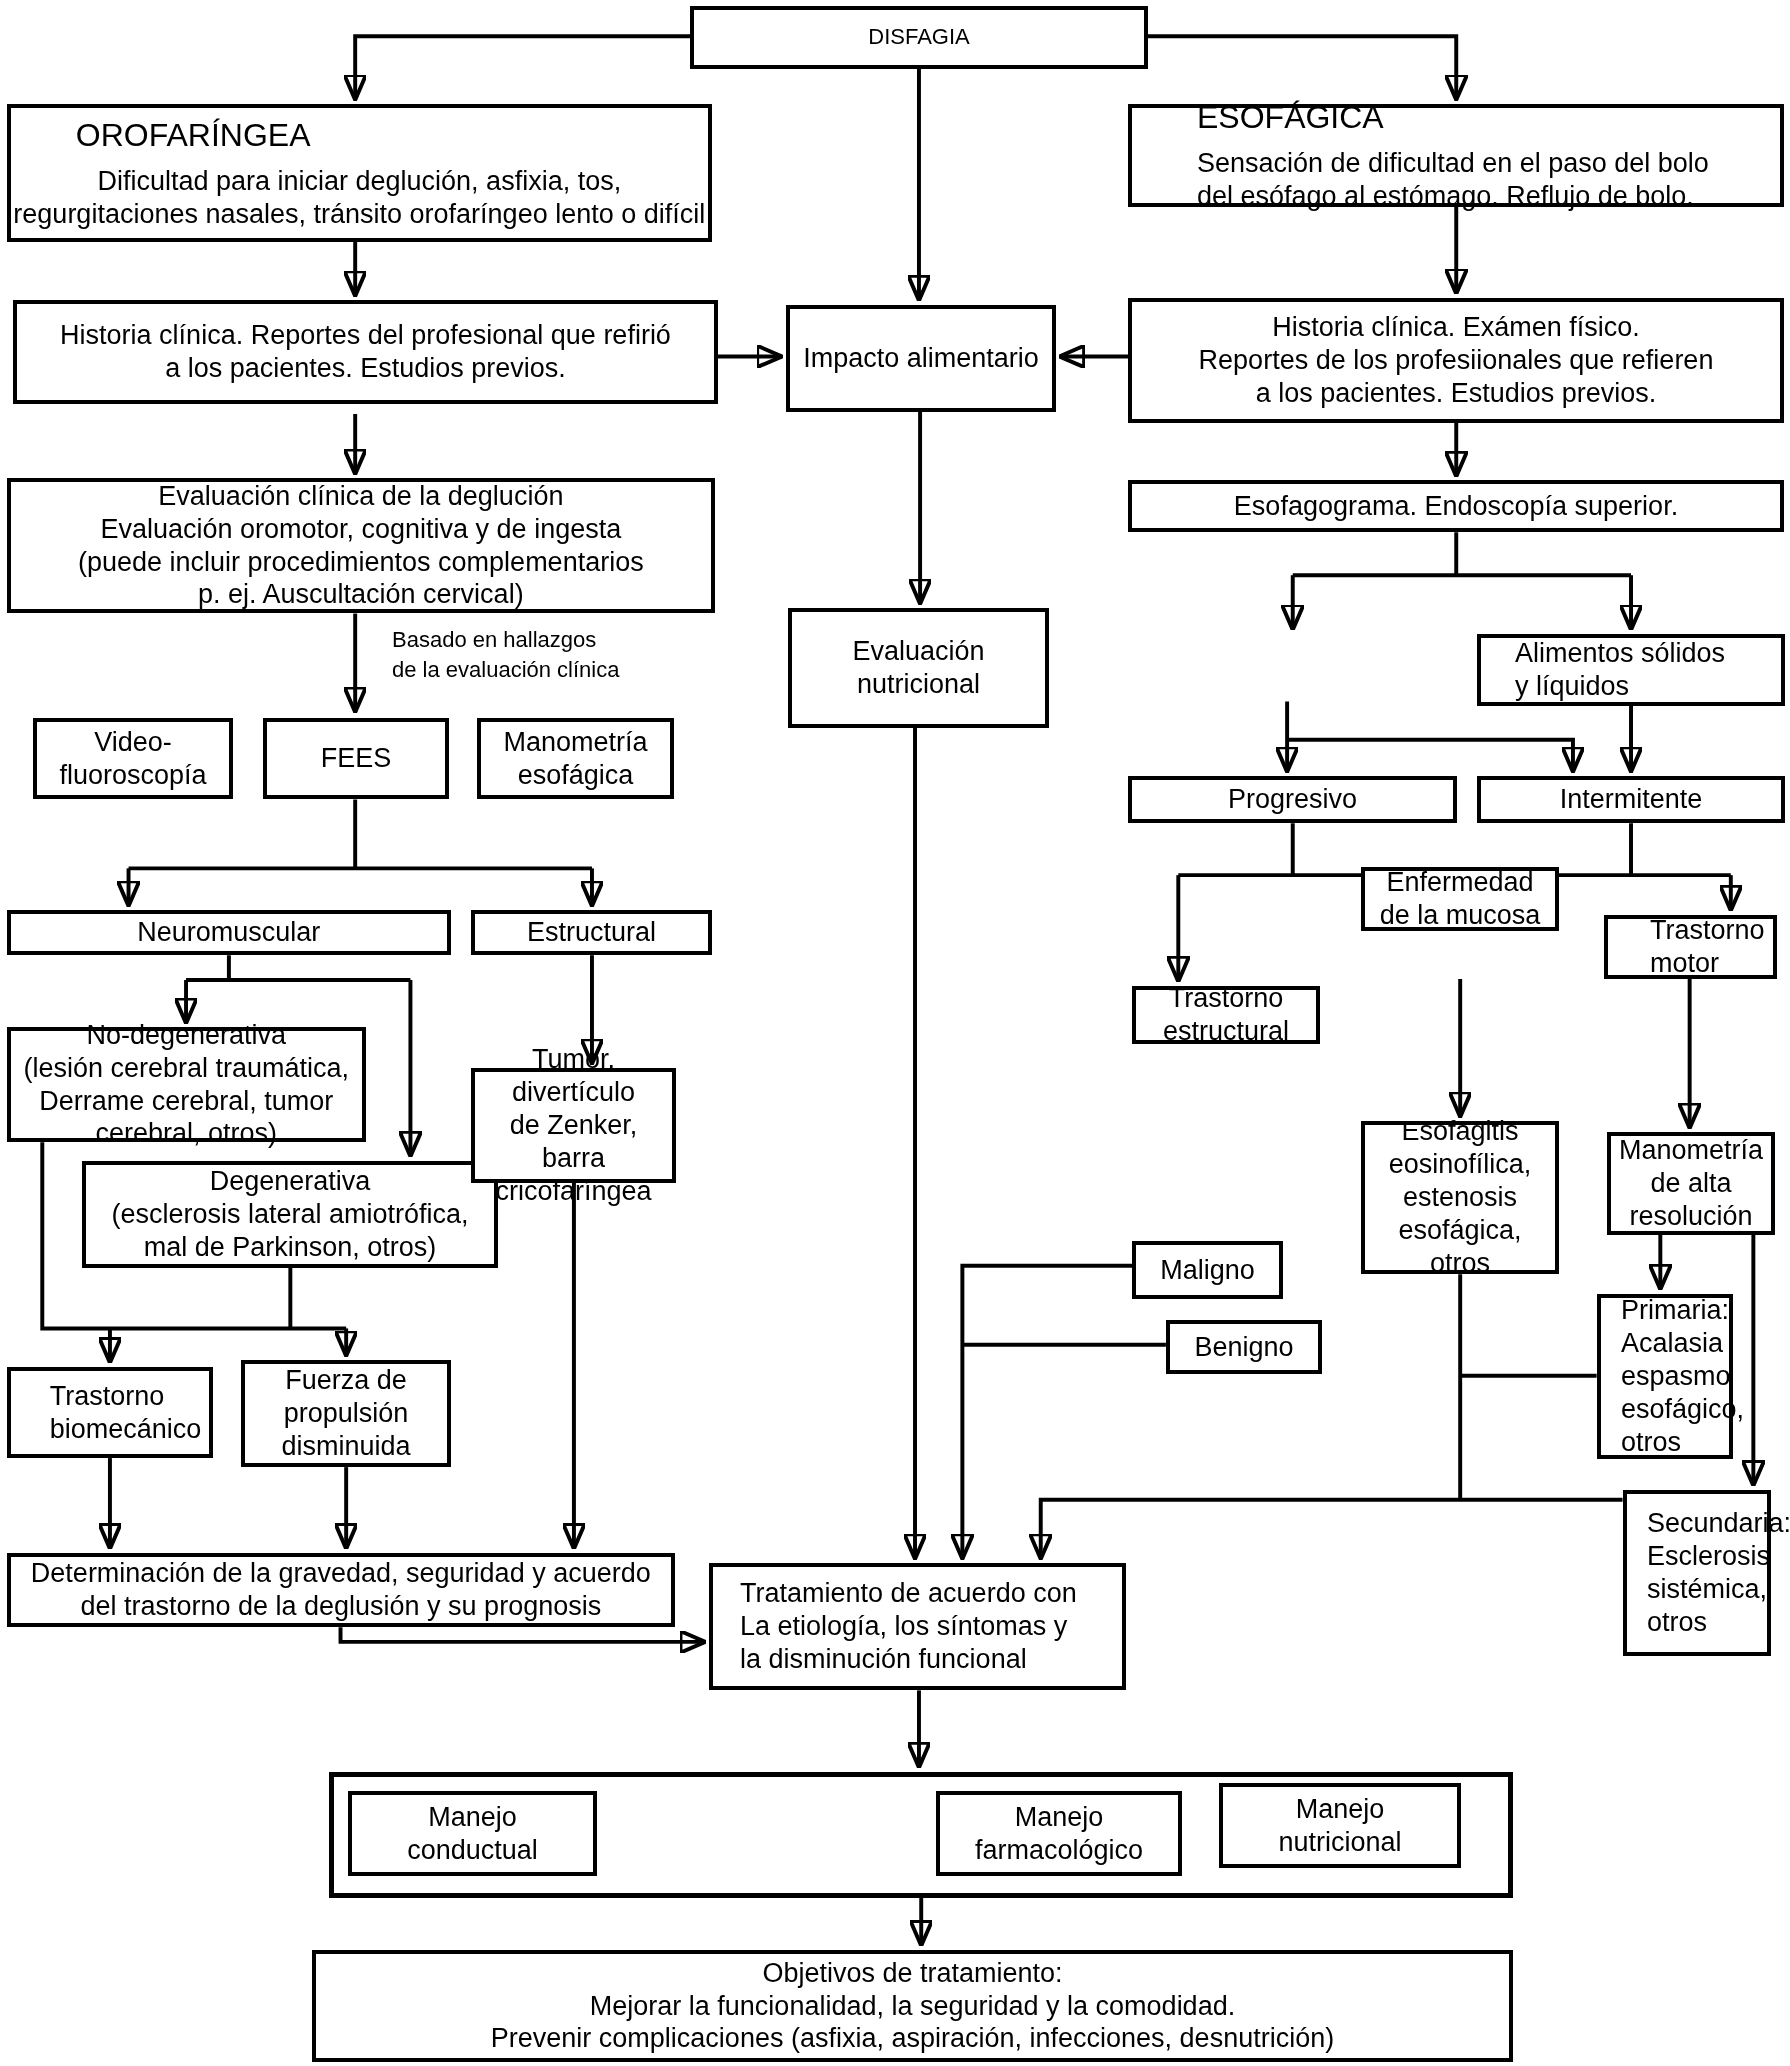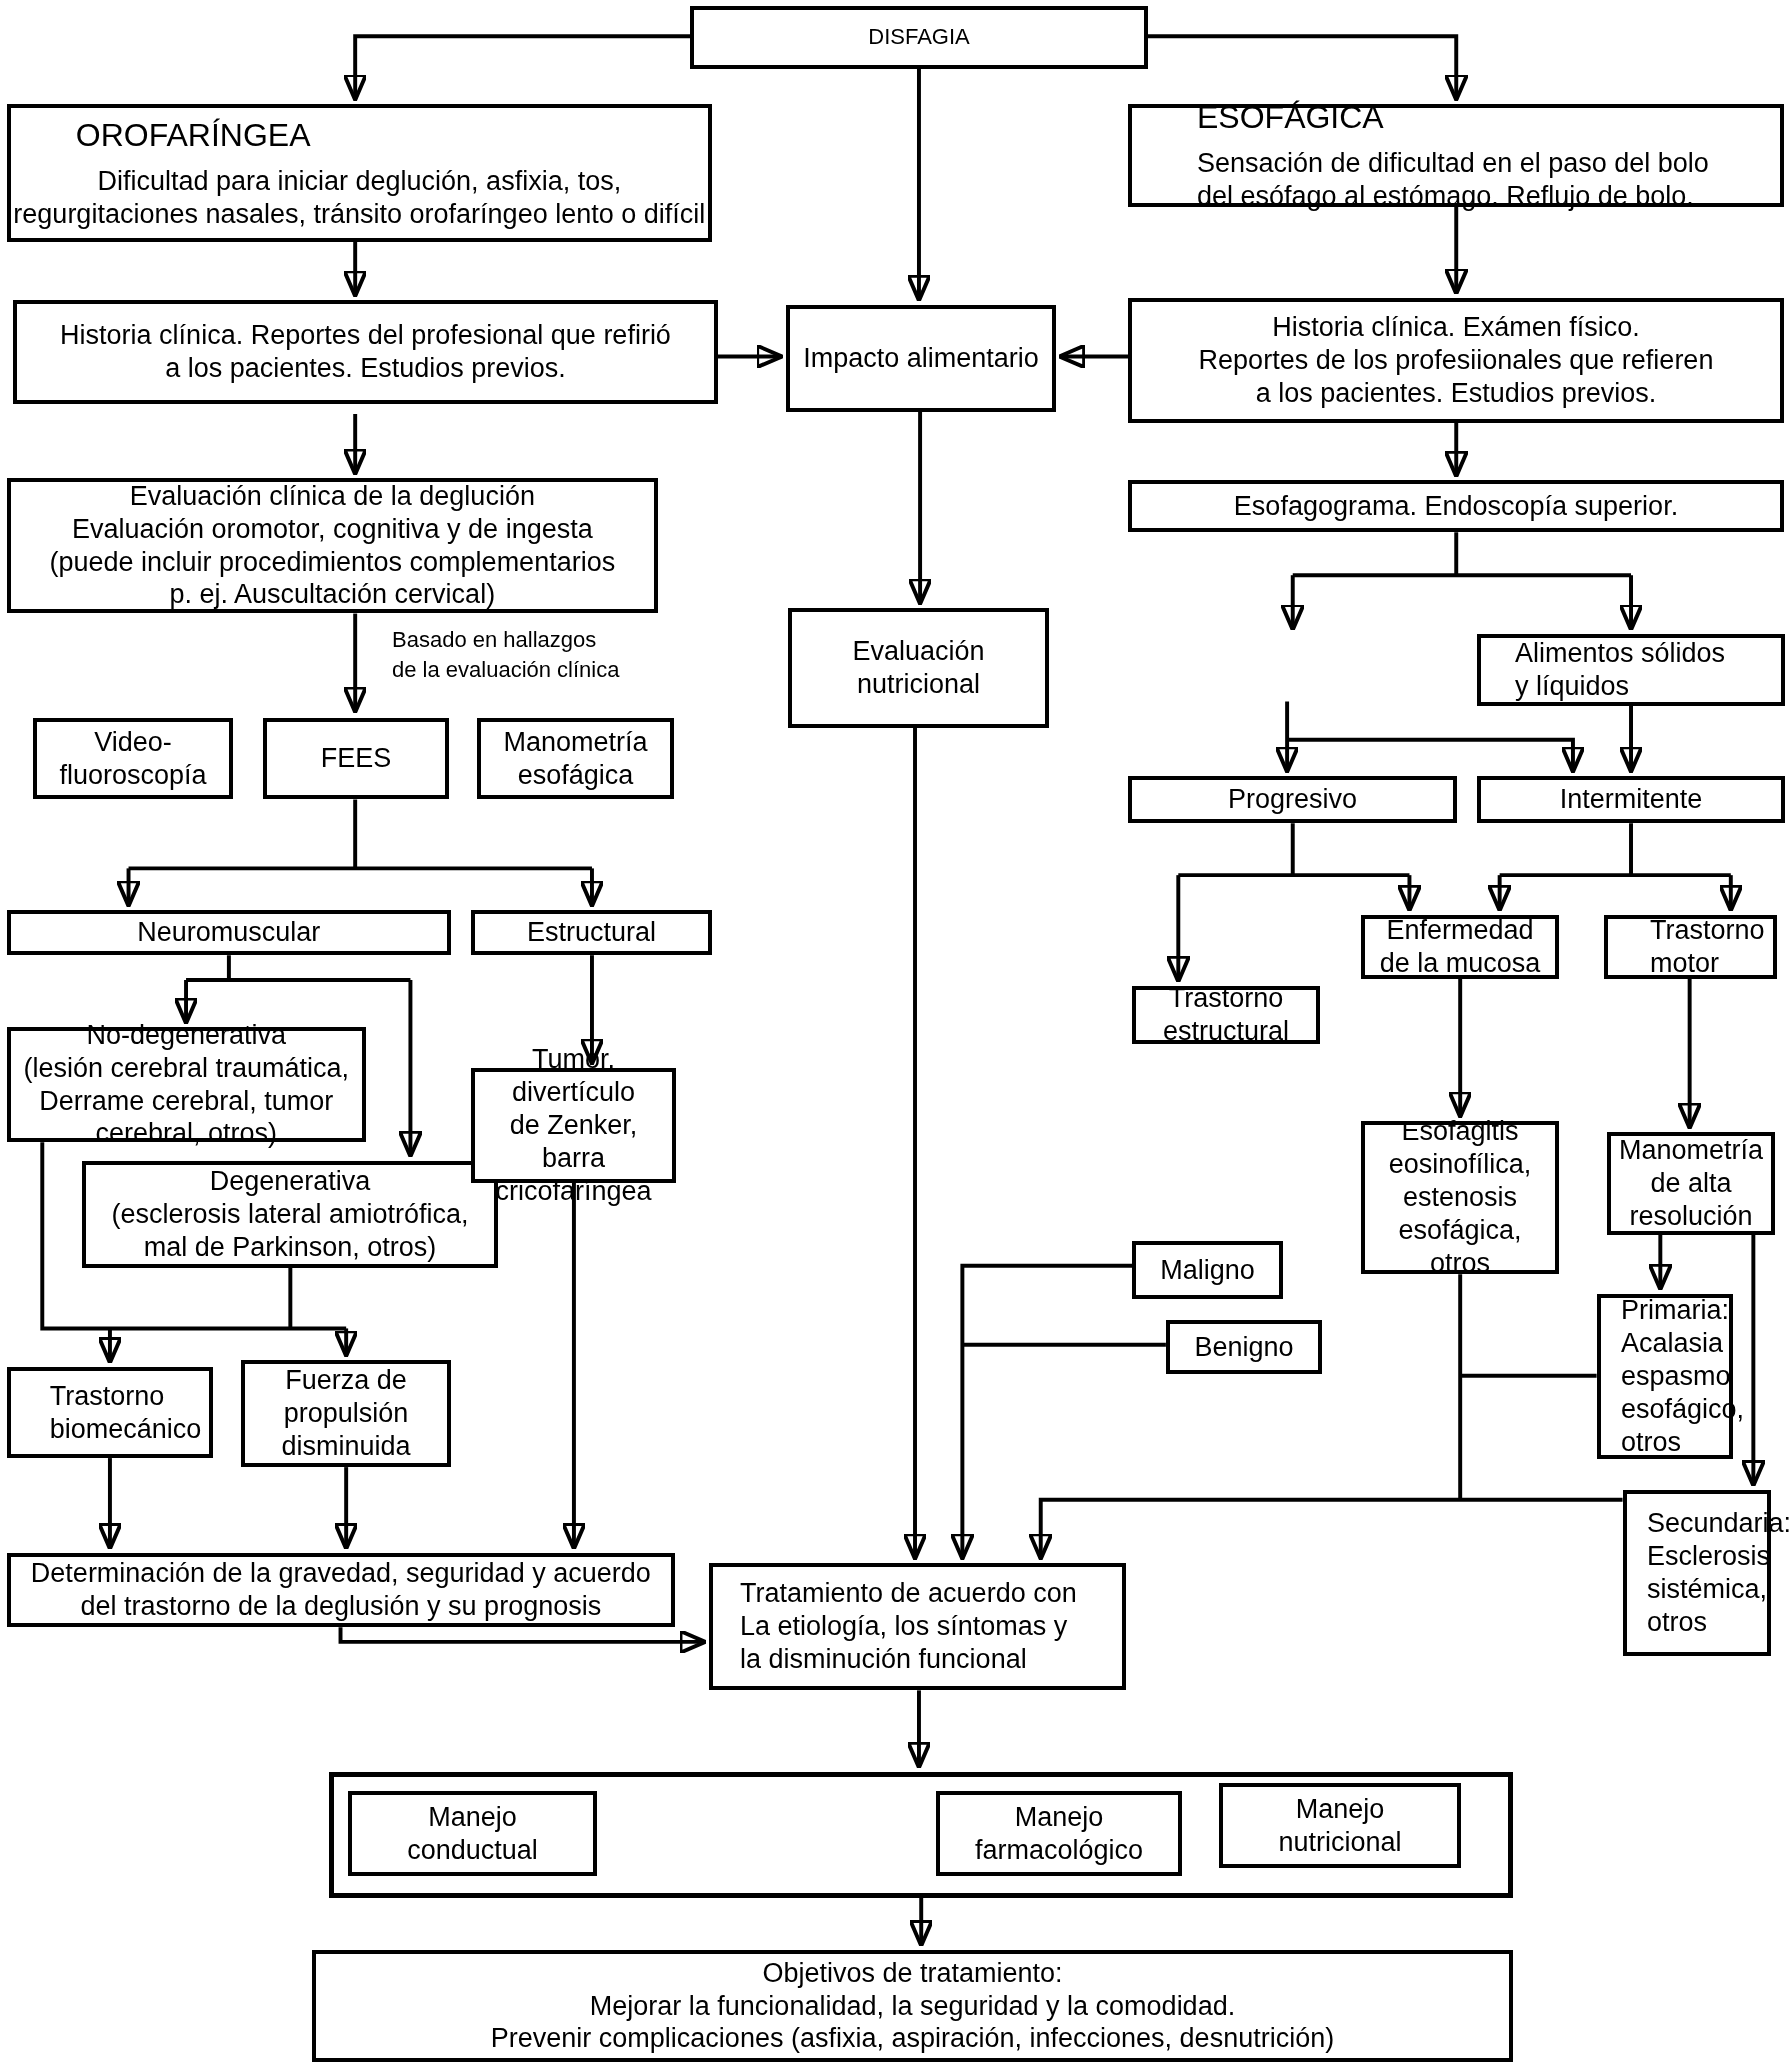--- a/index.html
+++ b/index.html
@@ -113,21 +113,21 @@
   <div class="box" style="left:786px;top:305px;width:270px;height:107px">
     <div class="txt">Impacto alimentario</div>
   </div>
 
   <div class="box" style="left:1128px;top:298px;width:656px;height:125px">
     <div class="txt">Historia clínica. Exámen físico.
 Reportes de los profesiionales que refieren
 a los pacientes. Estudios previos.</div>
   </div>
 
-  <div class="box" style="left:6.8px;top:478px;width:651px;height:135px">
+  <div class="box" style="left:6.8px;top:478px;width:708px;height:135px">
     <div class="txt">Evaluación clínica de la deglución
 Evaluación oromotor, cognitiva y de ingesta
 (puede incluir procedimientos complementarios
 p. ej. Auscultación cervical)</div>
   </div>
 
   <div class="free-label" style="left:392px;top:625px;width:316px">Basado en hallazgos
 de la evaluación clínica</div>
 
   <div class="box" style="left:1128px;top:480px;width:656px;height:52px">
@@ -173,21 +173,21 @@
 
   <div class="box" style="left:471px;top:910px;width:241px;height:45px">
     <div class="txt">Estructural</div>
   </div>
 
   <div class="box" style="left:1132px;top:986px;width:188px;height:58px">
     <div class="txt">Trastorno
 estructural</div>
   </div>
 
-  <div class="box" style="left:1361px;top:915px;width:198px;height:64px">
+  <div class="box" style="left:1361px;top:867px;width:198px;height:64px">
     <div class="txt">Enfermedad
 de la mucosa</div>
   </div>
 
   <div class="box left pl75" style="left:1604px;top:915px;width:173px;height:64px">
     <div class="txt">Trastorno
 motor</div>
   </div>
 
   <div class="box" style="left:6.8px;top:1027px;width:359px;height:115px">

